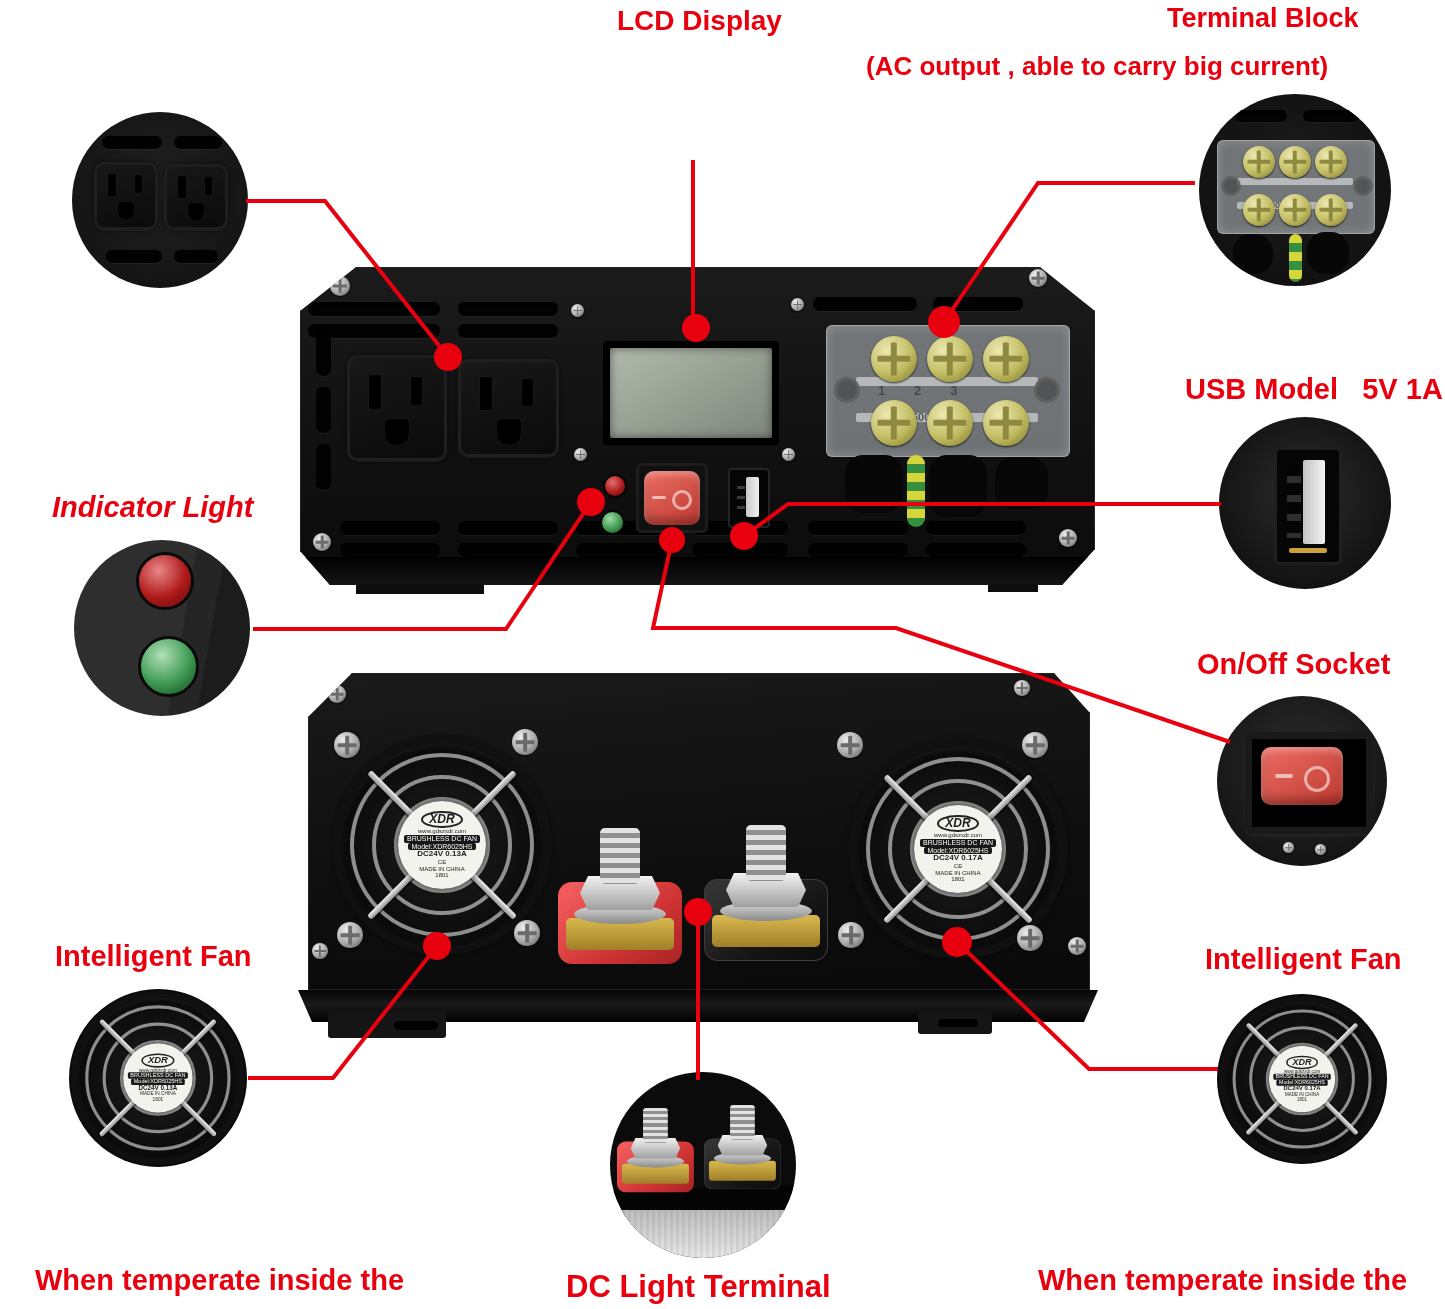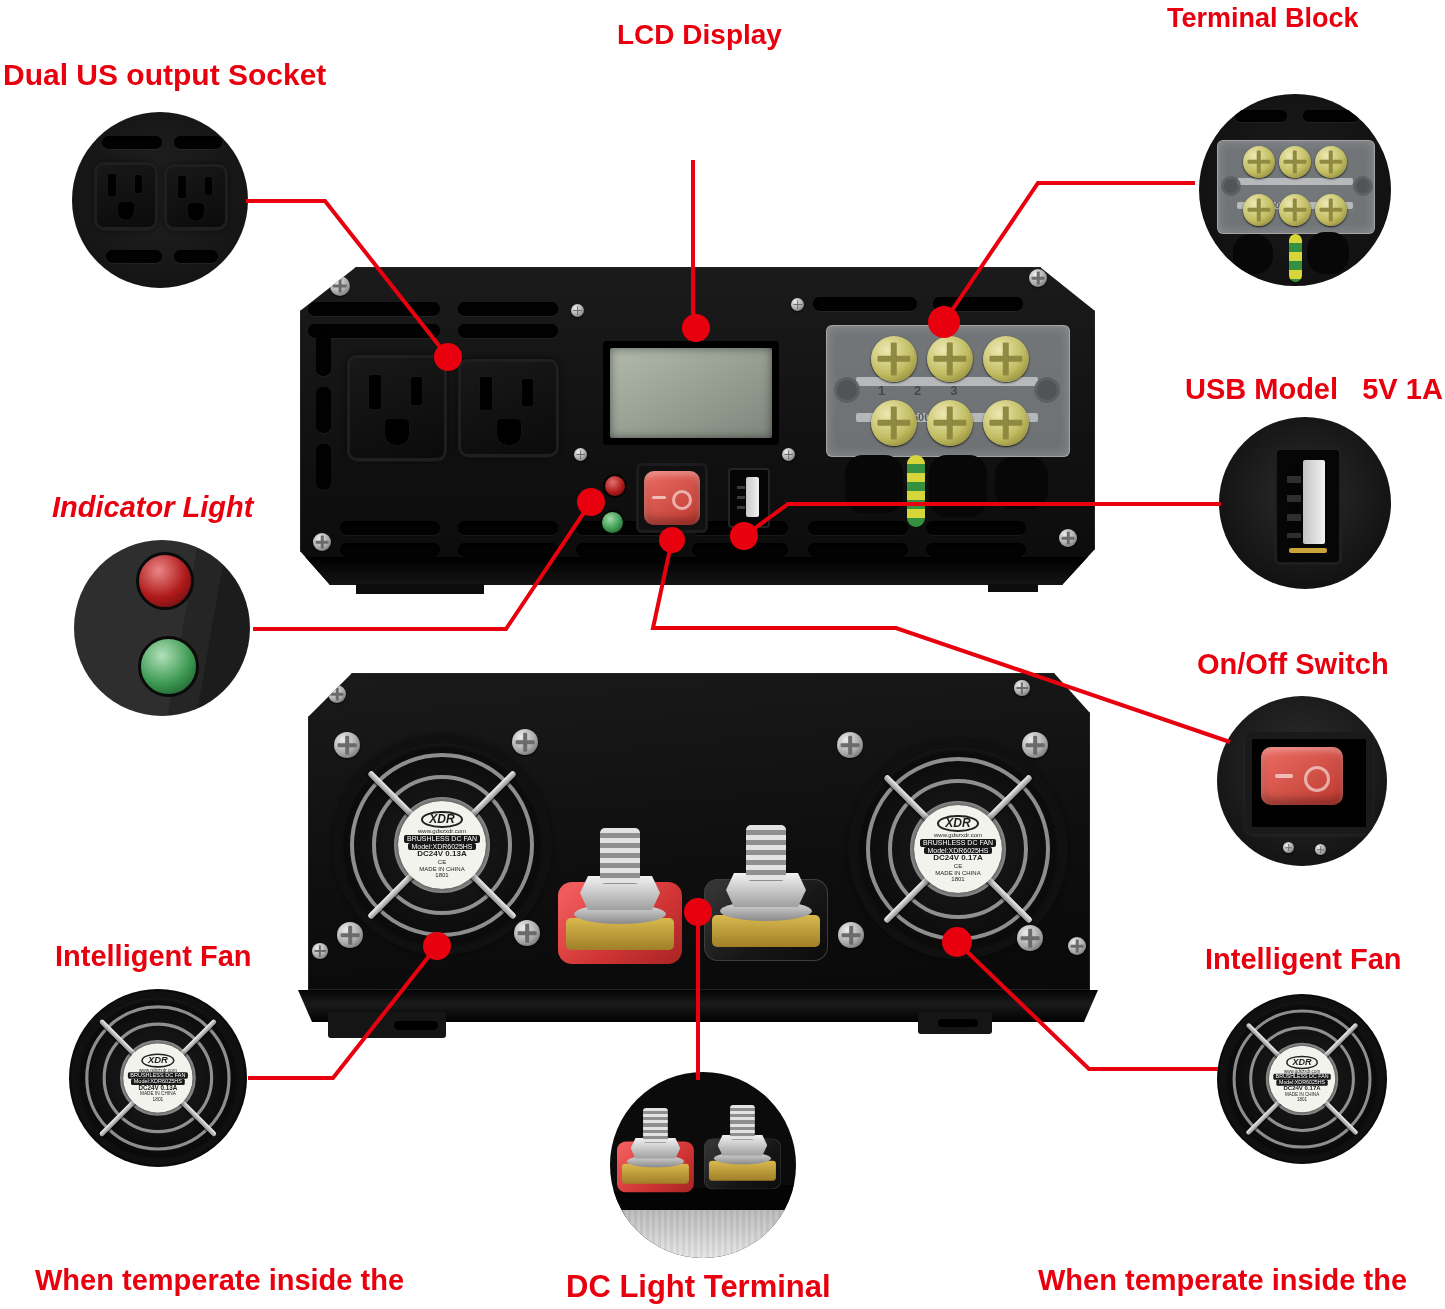--- a/index.html
+++ b/index.html
@@ -388,26 +388,26 @@
       <div class="post blackp" style="left:0;top:0;">
         <div class="pbody"></div>
         <div class="plate"></div>
         <div class="washer"></div>
         <div class="nut"></div>
         <div class="stud"></div>
       </div>
     </div>
   </div>
 
-  <div class="lbl" style="left:3px;top:58px;font-size:30px;">Dual US output Socket</div>
-  <div class="lbl" style="left:617px;top:20px;font-size:28px;">LCD Display</div>
+  <div class="lbl" style="left:617px;top:6px;font-size:28px;">LCD Display</div>
   <div class="lbl" style="left:1167px;top:4px;font-size:27px;">Terminal Block</div>
+  <div class="lbl" style="left:866px;top:52px;font-size:26px;">(AC output , able to carry big current)</div>
   <div class="lbl" style="left:1185px;top:374px;font-size:29px;">USB Model   5V 1A</div>
   <div class="lbl" style="left:52px;top:492px;font-size:29px;font-style:italic;">Indicator Light</div>
-  <div class="lbl" style="left:1197px;top:649px;font-size:29px;">On/Off Switch</div>
+  <div class="lbl" style="left:1197px;top:649px;font-size:29px;">On/Off Socket</div>
   <div class="lbl" style="left:55px;top:941px;font-size:29px;">Intelligent Fan</div>
   <div class="lbl" style="left:1205px;top:944px;font-size:29px;">Intelligent Fan</div>
   <div class="lbl" style="left:566px;top:1270px;font-size:31px;">DC Light Terminal</div>
 
   <div class="note" style="left:35px;top:1190px;">
     <div>When temperate inside the</div>
     
     
   </div>
   <div class="note" style="left:1038px;top:1190px;">

